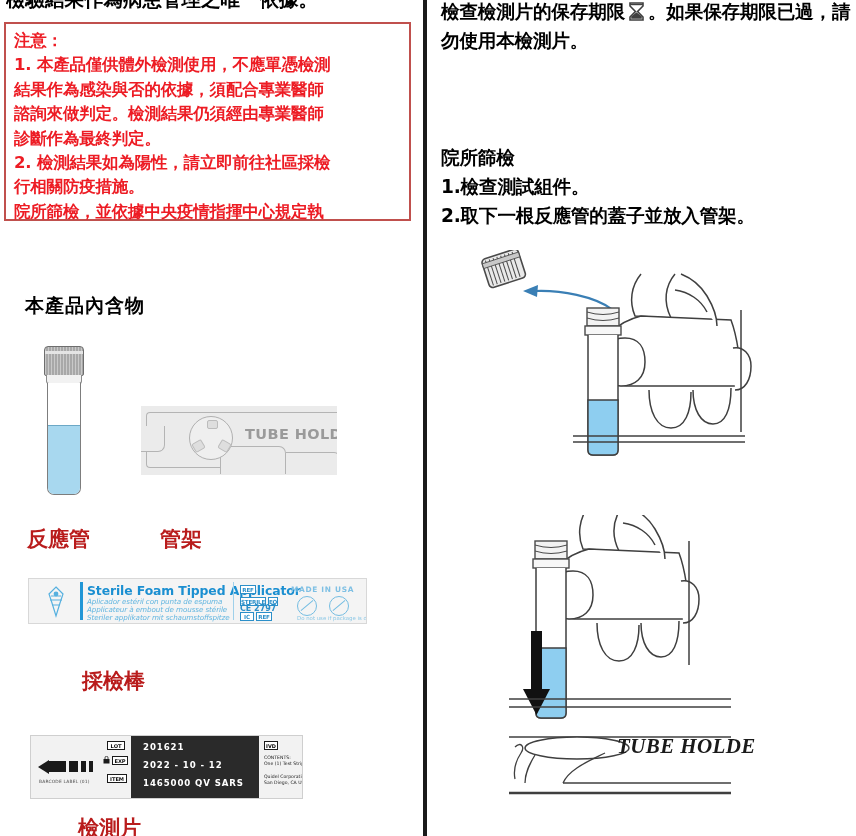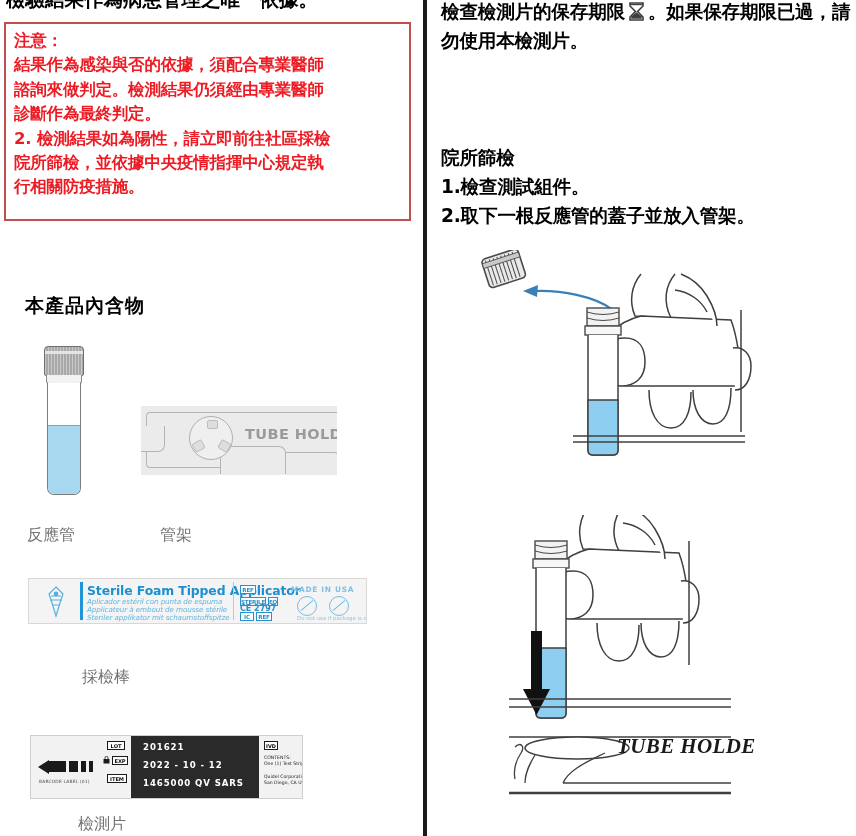--- a/index.html
+++ b/index.html
@@ -190,23 +190,24 @@
     left: 104px; top: 20px;
     font-size: 14.5px;
     font-weight: bold;
     color: #9a9a9a;
     letter-spacing: 0.4px;
     white-space: nowrap;
   }
 
   .fig-caption {
     position: absolute;
-    font-size: 16px;
-    color: #737373;
-    white-space: nowrap;
+    font-size: 21px;
+    color: #b91c1c;
+    white-space: nowrap;
+    font-weight: bold;
   }
   #caption-tube   { left: 27px;  top: 525px; }
   #caption-holder { left: 160px; top: 525px; }
   #caption-swab   { left: 82px;  top: 667px; }
   #caption-strip  { left: 78px;  top: 814px; }
 
   
   #swab-figure {
     position: absolute;
     left: 28px;
@@ -484,26 +485,27 @@
 </head>
 <body>
 
 <div id="left-column">
 
   <div id="truncated-heading">檢驗結果作為病患管理之唯一依據。</div>
 
   <div id="warning-box">
     <div id="warning-inner">
       <div class="warn-line">注意：</div>
+      <div class="warn-line">1. 本產品僅供體外檢測使用，不應單憑檢測</div>
       <div class="warn-line">結果作為感染與否的依據，須配合專業醫師</div>
       <div class="warn-line">諮詢來做判定。檢測結果仍須經由專業醫師</div>
       <div class="warn-line">診斷作為最終判定。</div>
       <div class="warn-line">2. 檢測結果如為陽性，請立即前往社區採檢</div>
+      <div class="warn-line">行相關防疫措施。</div>
       <div class="warn-line">院所篩檢，並依據中央疫情指揮中心規定執</div>
-      <div class="warn-line">行相關防疫措施。</div>
     </div>
   </div>
 
   <div id="contents-title">本產品內含物</div>
 
   <div id="tube-figure">
     <div class="tube-cap"></div>
     <div class="tube-neck"></div>
     <div class="tube-body">
       <div class="tube-liquid"></div>

